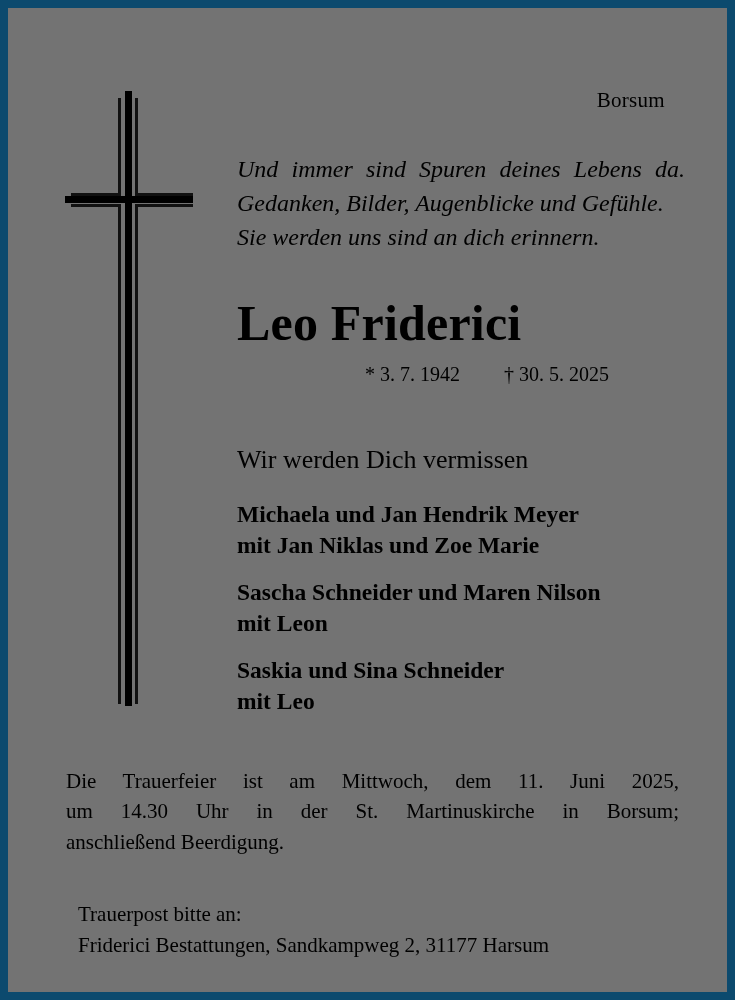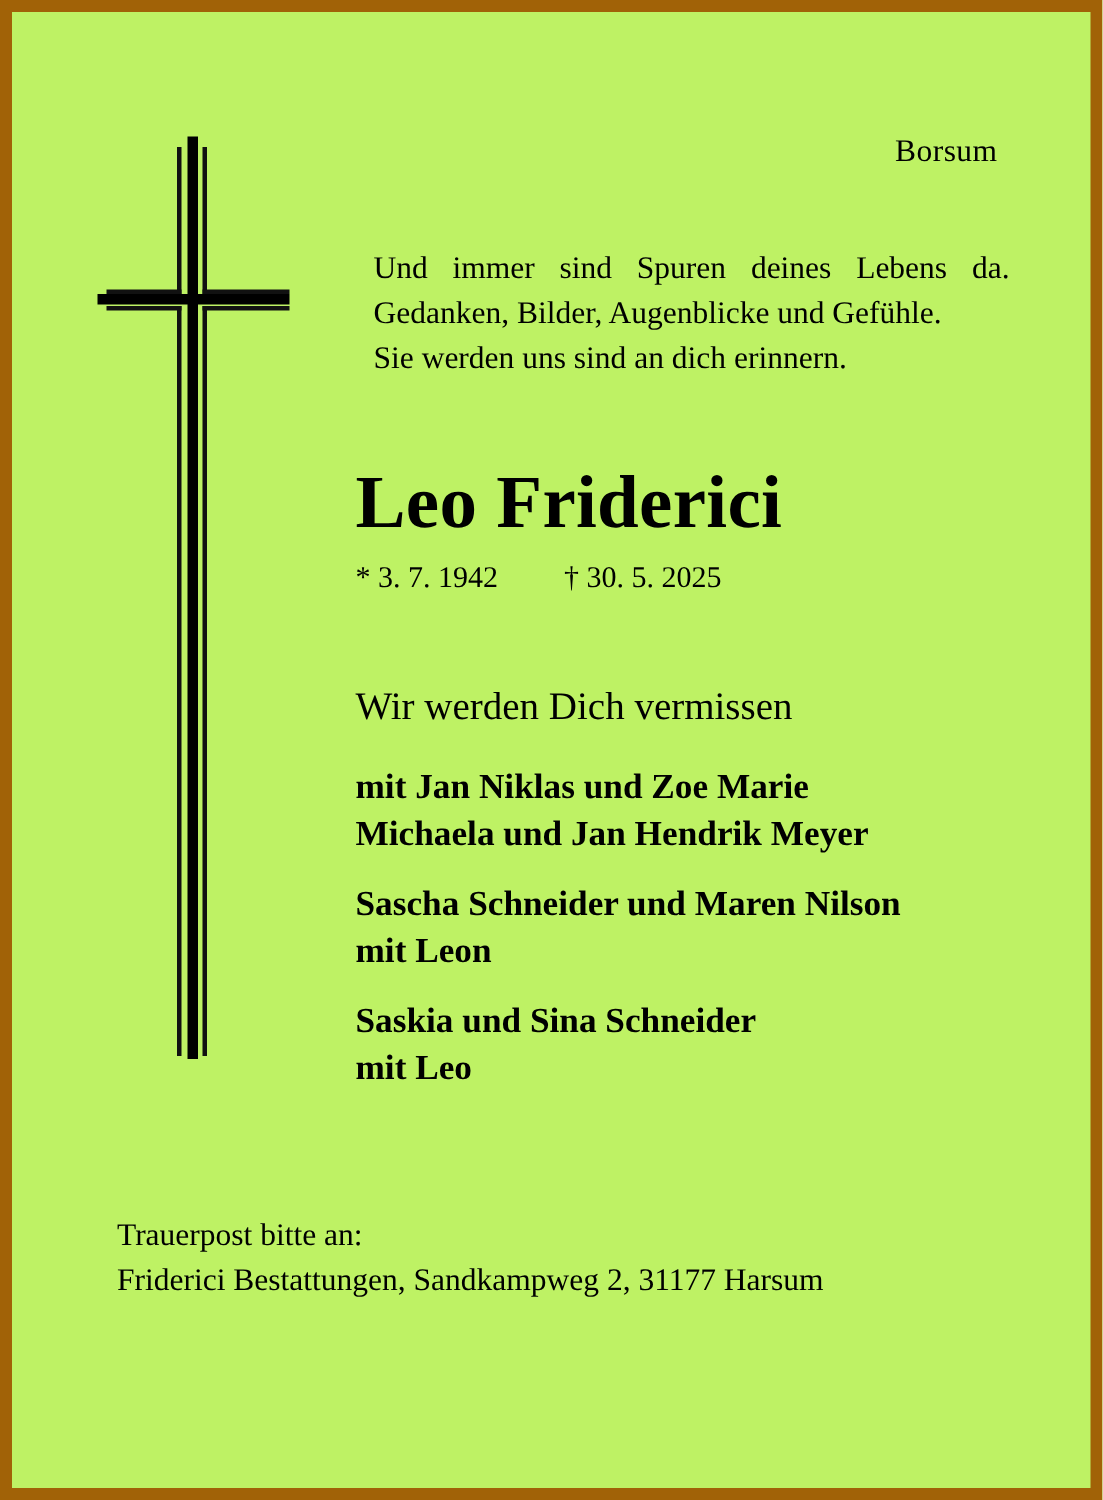--- a/index.html
+++ b/index.html
@@ -6,22 +6,22 @@
     margin: 0;
     padding: 0;
     background: #ffffff;
   }
 
   #notice {
     position: relative;
     width: 735px;
     height: 1000px;
     box-sizing: border-box;
-    background: #bef264;
-    border: 8px solid #a16207;
+    background: #737373;
+    border: 8px solid #0c4a6e;
     overflow: hidden;
     font-family: "Liberation Serif", "DejaVu Serif", serif;
     color: #000000;
   }
 
   
   .location {
     position: absolute;
     top: 80px;
     left: 0;
@@ -44,24 +44,25 @@
 
   
   .right-col {
     position: absolute;
     left: 229px;
     top: 144px;
     width: 448px;
   }
 
   .quote {
-    font-size: 21px;
+    font-style: italic;
+    font-size: 24px;
     line-height: 1.42;
     text-align: justify;
-    margin: 12px;
+    margin: 0;
   }
   .quote .q-line { display: block; }
   .quote .q-line.just {
     text-align: justify;
     text-align-last: justify;
   }
 
   .name {
     margin: 0;
     padding-top: 42px;
@@ -70,21 +71,21 @@
     line-height: 1.08;
     letter-spacing: 0.2px;
     white-space: nowrap;
   }
 
   .dates {
     margin: 0;
     padding-top: 12px;
     font-size: 20px;
     line-height: 1.2;
-    text-align: left;
+    text-align: right;
     width: 372px;
   }
   .dates .gap {
     display: inline-block;
     width: 34px;
   }
 
   .missing {
     margin: 0;
     padding-top: 58px;
@@ -176,36 +177,41 @@
       <span>3. 7. 1942</span>
       <span class="gap"></span>
       <span>†</span>
       <span>30. 5. 2025</span>
     </div>
 
     <p class="missing">Wir werden Dich vermissen</p>
 
     <div class="family">
       <div class="fam-group">
+        <span class="fam-line">Michaela und Jan Hendrik Meyer</span>
         <span class="fam-line">mit Jan Niklas und Zoe Marie</span>
-        <span class="fam-line">Michaela und Jan Hendrik Meyer</span>
       </div>
       <div class="fam-group">
         <span class="fam-line">Sascha Schneider und Maren Nilson</span>
         <span class="fam-line">mit Leon</span>
       </div>
       <div class="fam-group">
         <span class="fam-line">Saskia und Sina Schneider</span>
         <span class="fam-line">mit Leo</span>
       </div>
     </div>
 
   </div>
 
   <div class="bottom">
+    <p class="service">
+      <span class="s-line just">Die Trauerfeier ist am Mittwoch, dem 11. Juni 2025,</span>
+      <span class="s-line just">um 14.30 Uhr in der St. Martinuskirche in Borsum;</span>
+      <span class="s-line">anschließend Beerdigung.</span>
+    </p>
 
     <p class="contact">
       <span class="c-line">Trauerpost bitte an:</span>
       <span class="c-line">Friderici Bestattungen,  Sandkampweg 2, 31177 Harsum</span>
     </p>
   </div>
 
 </div>
 
 </body></html>

